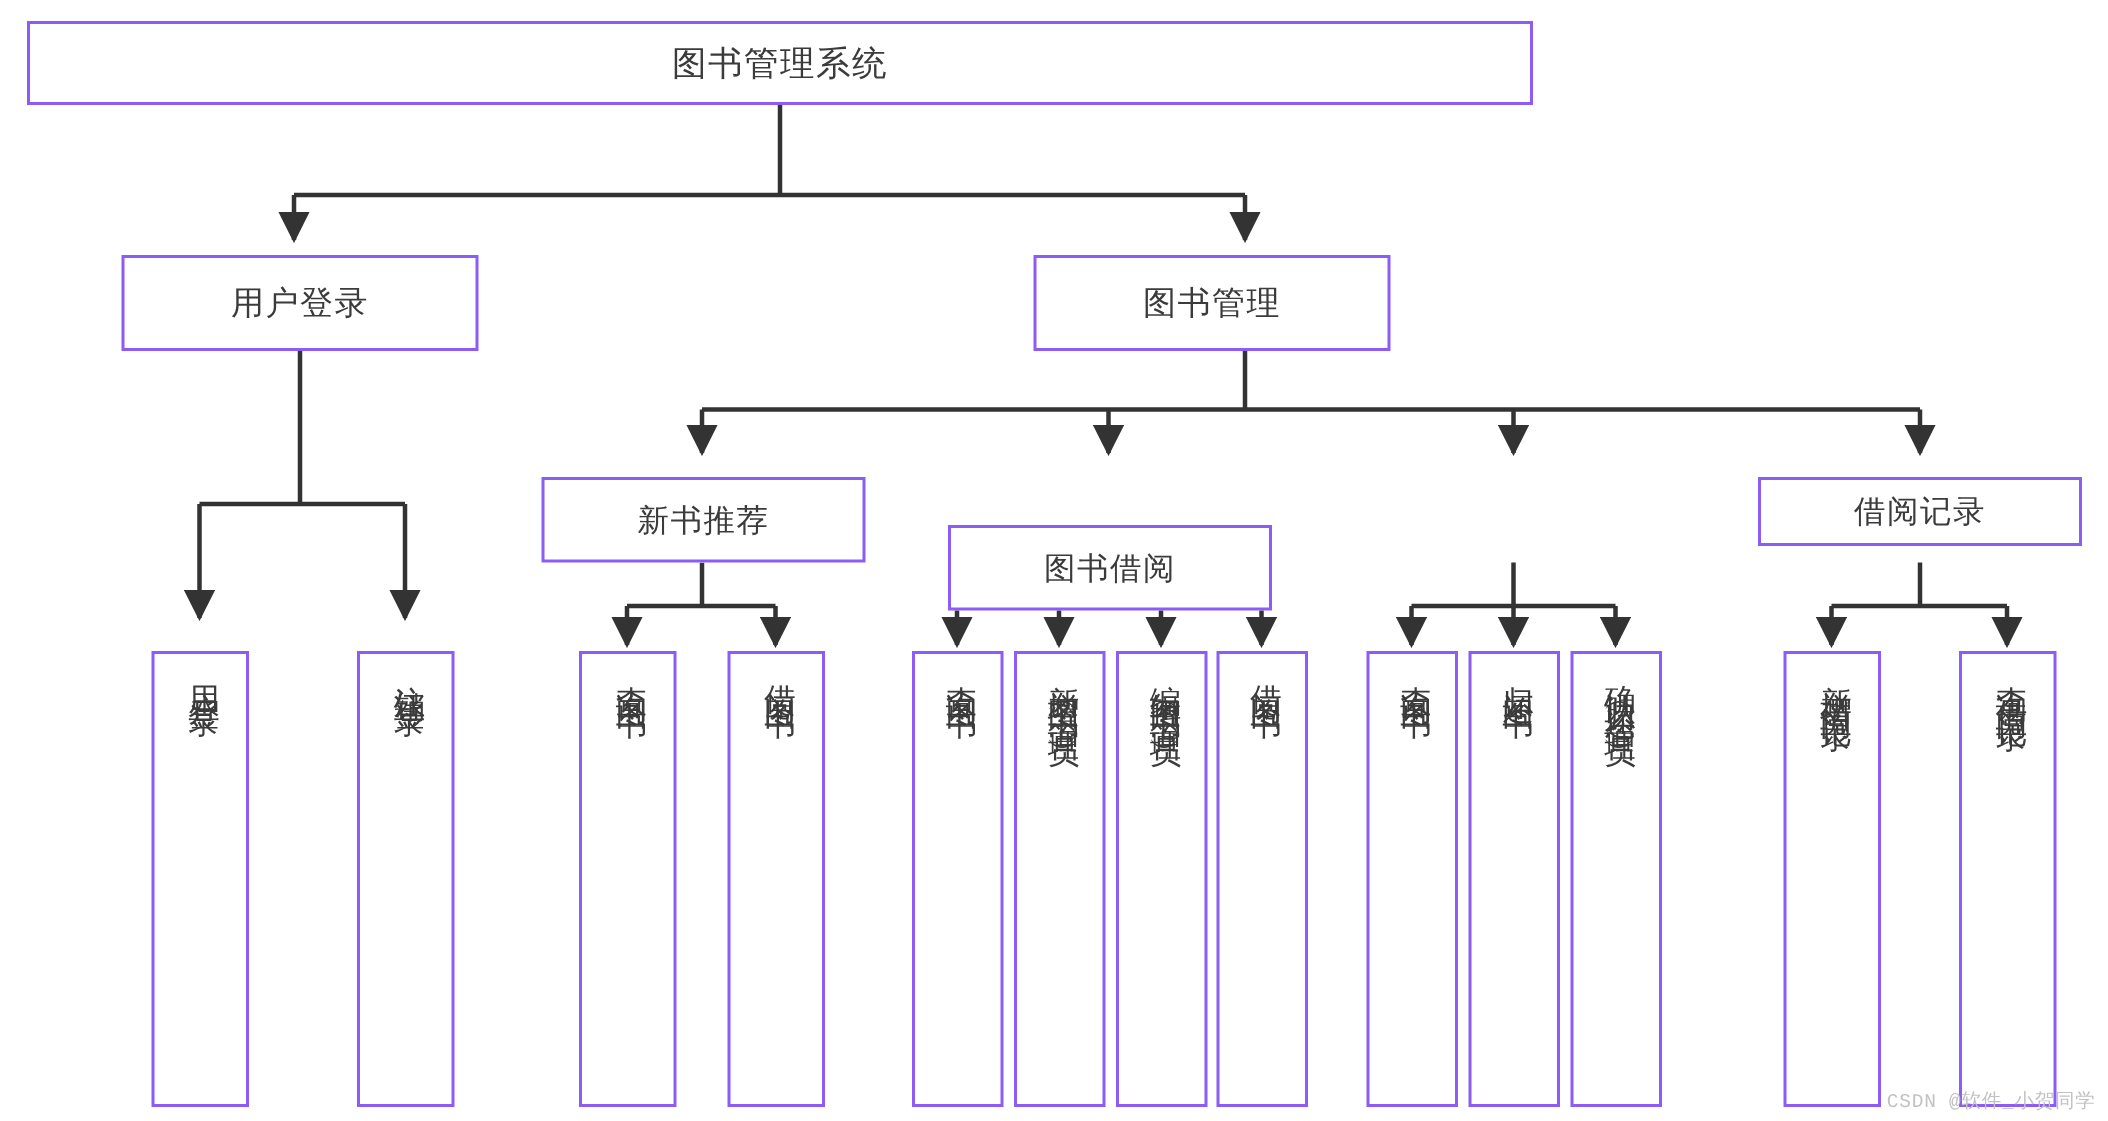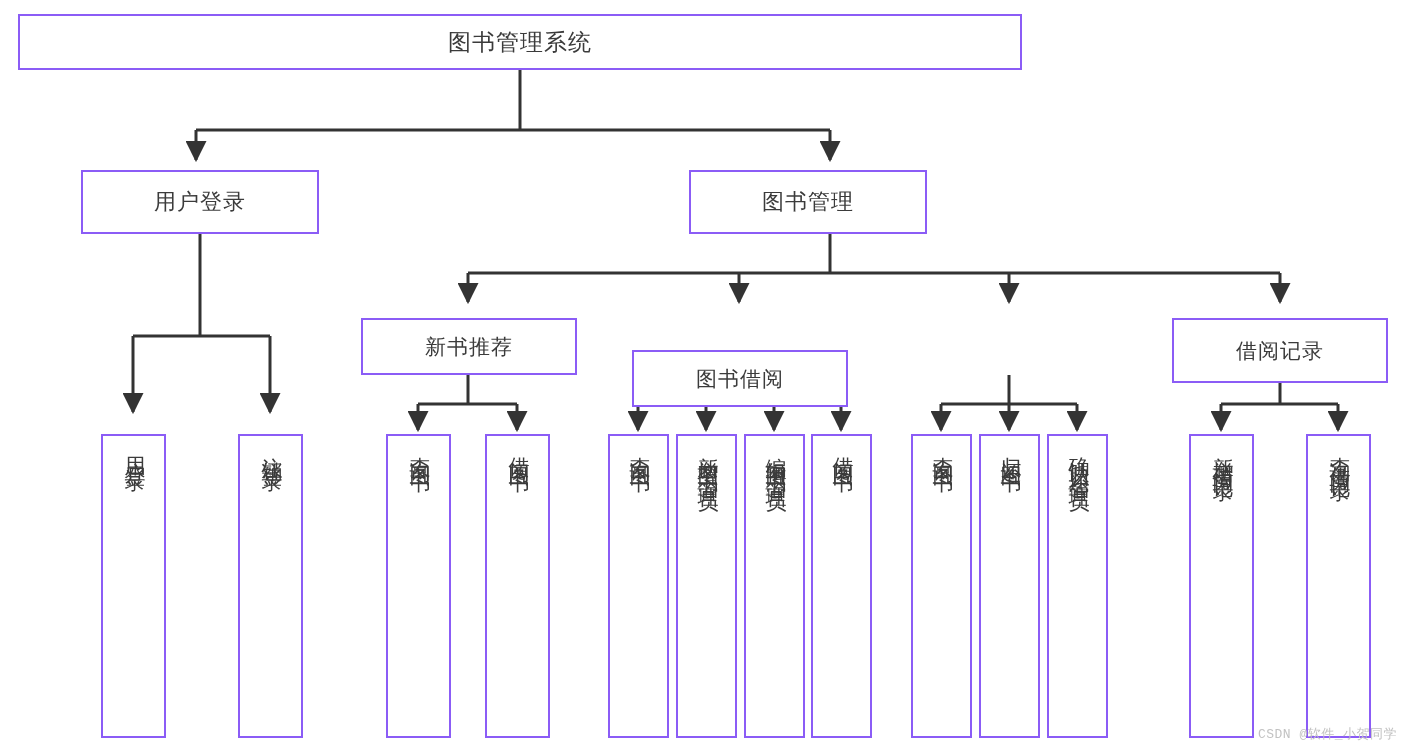--- a/index.html
+++ b/index.html
@@ -153,21 +153,21 @@
 
   <div class="node level-2" style="left:361px; top:318px; width:216px; height:57px;">
     <span class="hlabel">新书推荐</span>
   </div>
 
   <div class="node level-2" style="left:632px; top:318px; width:216px; height:57px;margin-top:32px;">
     <span class="hlabel">图书借阅</span>
   </div>
 
 
-  <div class="node level-2" style="left:1172px; top:318px; width:216px; height:65px;">
+  <div class="node level-2" style="left:1172px; top:318px; width:216px; height:46px;">
     <span class="hlabel">借阅记录</span>
   </div>
 
   <div class="node leaf" style="left:101px; top:434px; width:65px; height:304px;">
     <span class="vlabel">用户登录</span>
   </div>
 
   <div class="node leaf" style="left:238px; top:434px; width:65px; height:304px;">
     <span class="vlabel">注销登录</span>
   </div>

